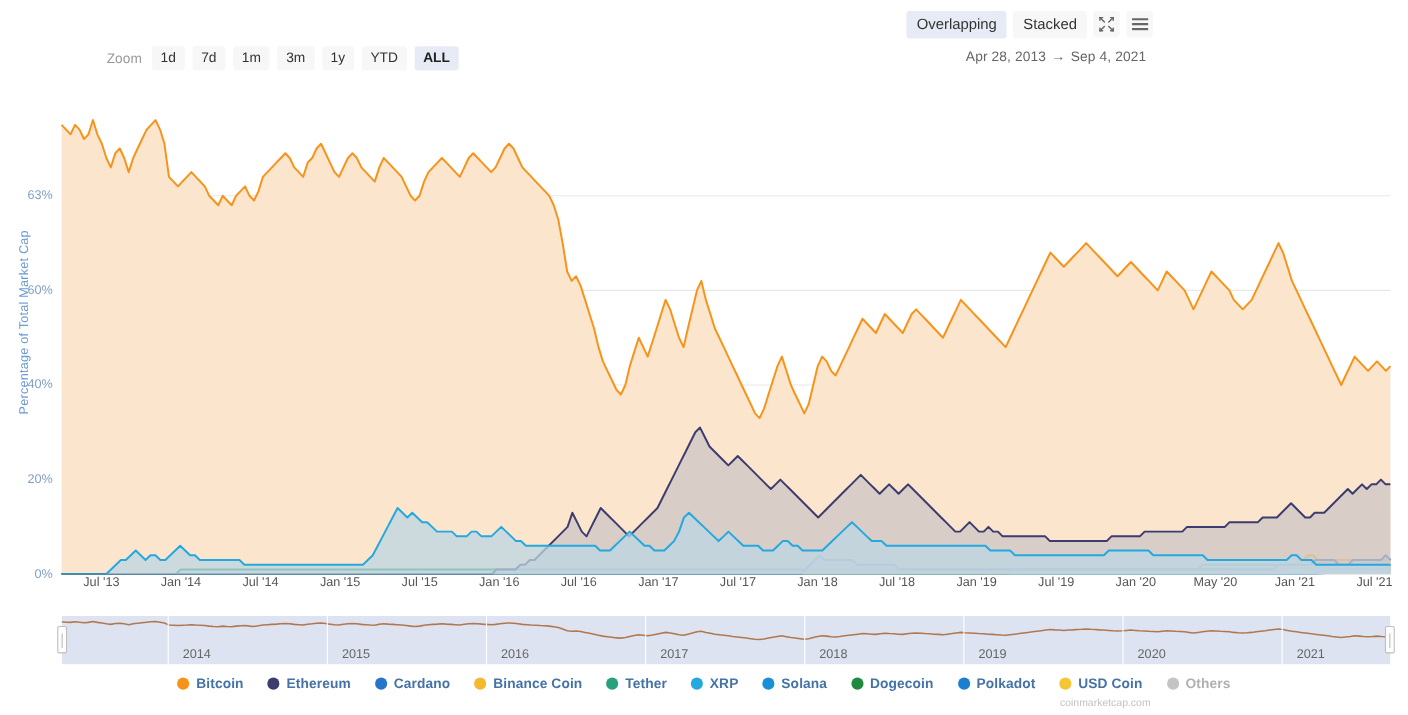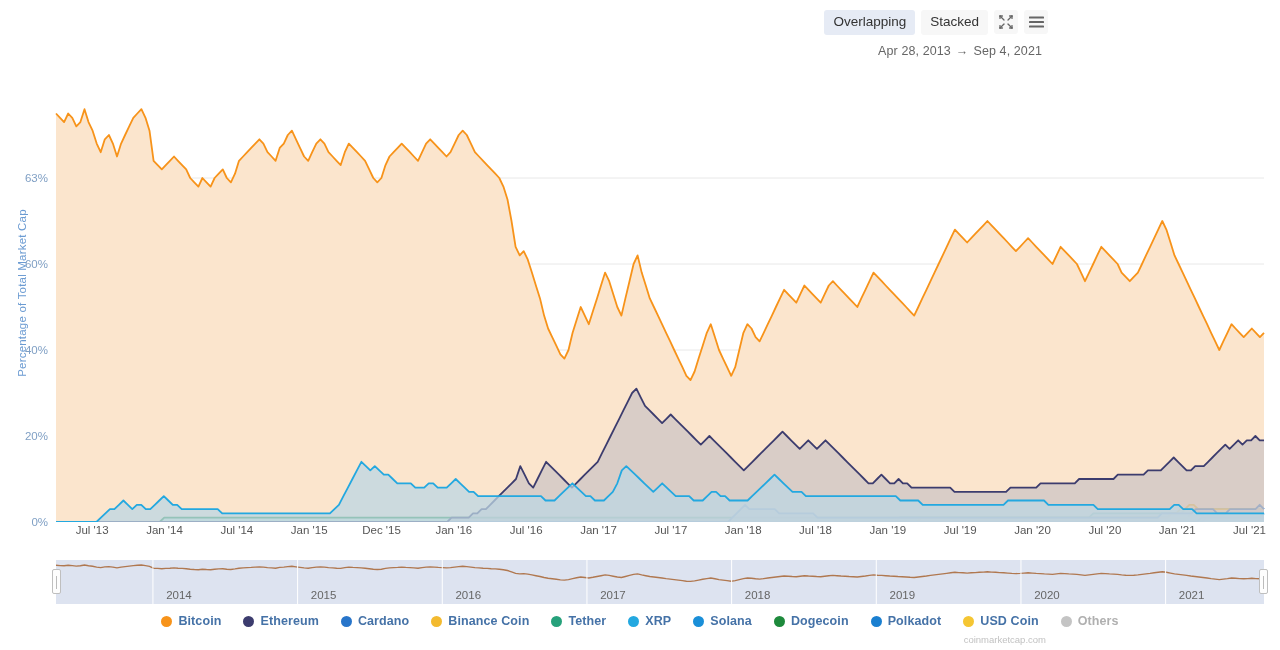--- a/index.html
+++ b/index.html
@@ -216,50 +216,60 @@
       <svg width="15" height="12" viewBox="0 0 15 12">
         <g fill="#666">
           <rect x="0" y="0.5" width="15" height="2" rx="0.6"></rect>
           <rect x="0" y="5" width="15" height="2" rx="0.6"></rect>
           <rect x="0" y="9.5" width="15" height="2" rx="0.6"></rect>
         </g>
       </svg>
     </div>
   </div>
 
+  <div class="zoom-row">
+    <span class="zoom-label">Zoom</span>
+    <button class="range-btn">1d</button>
+    <button class="range-btn">7d</button>
+    <button class="range-btn">1m</button>
+    <button class="range-btn">3m</button>
+    <button class="range-btn">1y</button>
+    <button class="range-btn">YTD</button>
+    <button class="range-btn active">ALL</button>
+  </div>
 
   <div class="date-range">
     <span>Apr 28, 2013</span><span class="arrow">→</span><span>Sep 4, 2021</span>
   </div>
 
   <div class="plot-wrap">
     <div class="ylabel">Percentage of Total Market Cap</div>
     <div id="yticks">
         <div class="ytick" style="top: 450px;">0%</div>
         <div class="ytick" style="top: 364px;">20%</div>
         <div class="ytick" style="top: 278px;">40%</div>
         <div class="ytick" style="top: 192px;">60%</div>
         <div class="ytick" style="top: 106px;">63%</div>
       </div>
     <div id="xticks">
         <div class="xtick" style="left: 92.1677px;">Jul '13</div>
         <div class="xtick" style="left: 164.503px;">Jan '14</div>
         <div class="xtick" style="left: 236.838px;">Jul '14</div>
         <div class="xtick" style="left: 309.174px;">Jan '15</div>
-        <div class="xtick" style="left: 381.509px;">Dec '15</div>
+        <div class="xtick" style="left: 381.509px;">Jul '15</div>
         <div class="xtick" style="left: 453.844px;">Jan '16</div>
         <div class="xtick" style="left: 526.18px;">Jul '16</div>
         <div class="xtick" style="left: 598.515px;">Jan '17</div>
         <div class="xtick" style="left: 670.85px;">Jul '17</div>
         <div class="xtick" style="left: 743.186px;">Jan '18</div>
         <div class="xtick" style="left: 815.521px;">Jul '18</div>
         <div class="xtick" style="left: 887.856px;">Jan '19</div>
         <div class="xtick" style="left: 960.192px;">Jul '19</div>
         <div class="xtick" style="left: 1032.53px;">Jan '20</div>
-        <div class="xtick" style="left: 1104.86px;">Jul '20</div>
+        <div class="xtick" style="left: 1104.86px;">May '20</div>
         <div class="xtick" style="left: 1177.2px;">Jan '21</div>
         <div class="xtick" style="left: 1249.53px;">Jul '21</div>
       </div>
     <svg class="chart-svg" id="chartsvg" width="1280" height="450" viewBox="0 0 1280 450">
         <line x1="56" y1="450" x2="1264" y2="450" stroke="#d8d8d8" stroke-width="1"></line>
         <line x1="56" y1="364" x2="1264" y2="364" stroke="#e8e8e8" stroke-width="1"></line>
         <line x1="56" y1="278" x2="1264" y2="278" stroke="#e8e8e8" stroke-width="1"></line>
         <line x1="56" y1="192" x2="1264" y2="192" stroke="#e8e8e8" stroke-width="1"></line>
         <line x1="56" y1="106" x2="1264" y2="106" stroke="#e8e8e8" stroke-width="1"></line>
         <line x1="92.16766467065868" y1="450" x2="92.16766467065868" y2="455" stroke="#cfd8e6" stroke-width="1"></line>

